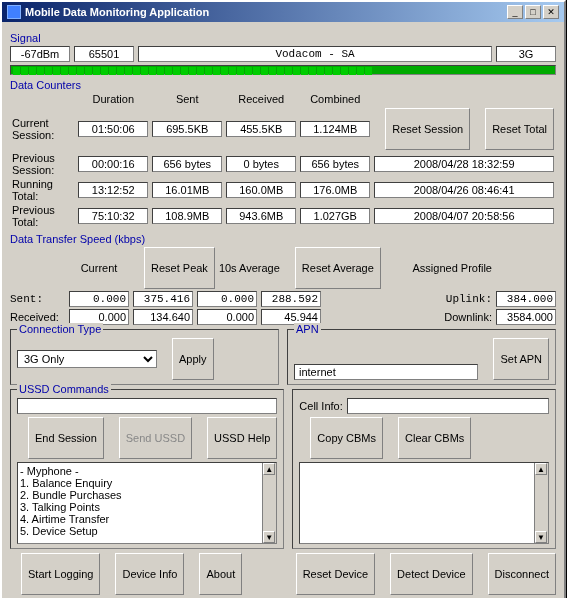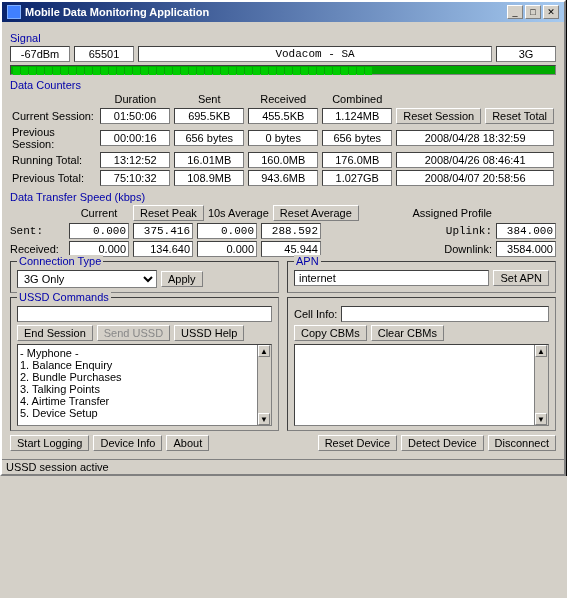--- a/index.html
+++ b/index.html
@@ -133,25 +133,26 @@
       min-width: 70px;
       display: inline-block;
       width: 100%;
     }
     .btn {
       background: #d4d0c8;
       border: 1px solid #ffffff;
       border-right-color: #808080;
       border-bottom-color: #808080;
       outline: 1px solid #d4d0c8;
-      padding: 1px 6px;
+      padding: 14px 6px;
       font-size: 11px;
       cursor: pointer;
       font-family: Tahoma, Arial, sans-serif;
       white-space: nowrap;
+      margin-left: 11px;
     }
     .speed-section { margin-bottom: 4px; }
     .speed-field {
       background: white;
       border: 1px solid #808080;
       border-top-color: #404040;
       border-left-color: #404040;
       padding: 1px 2px;
       text-align: right;
       width: 60px;

